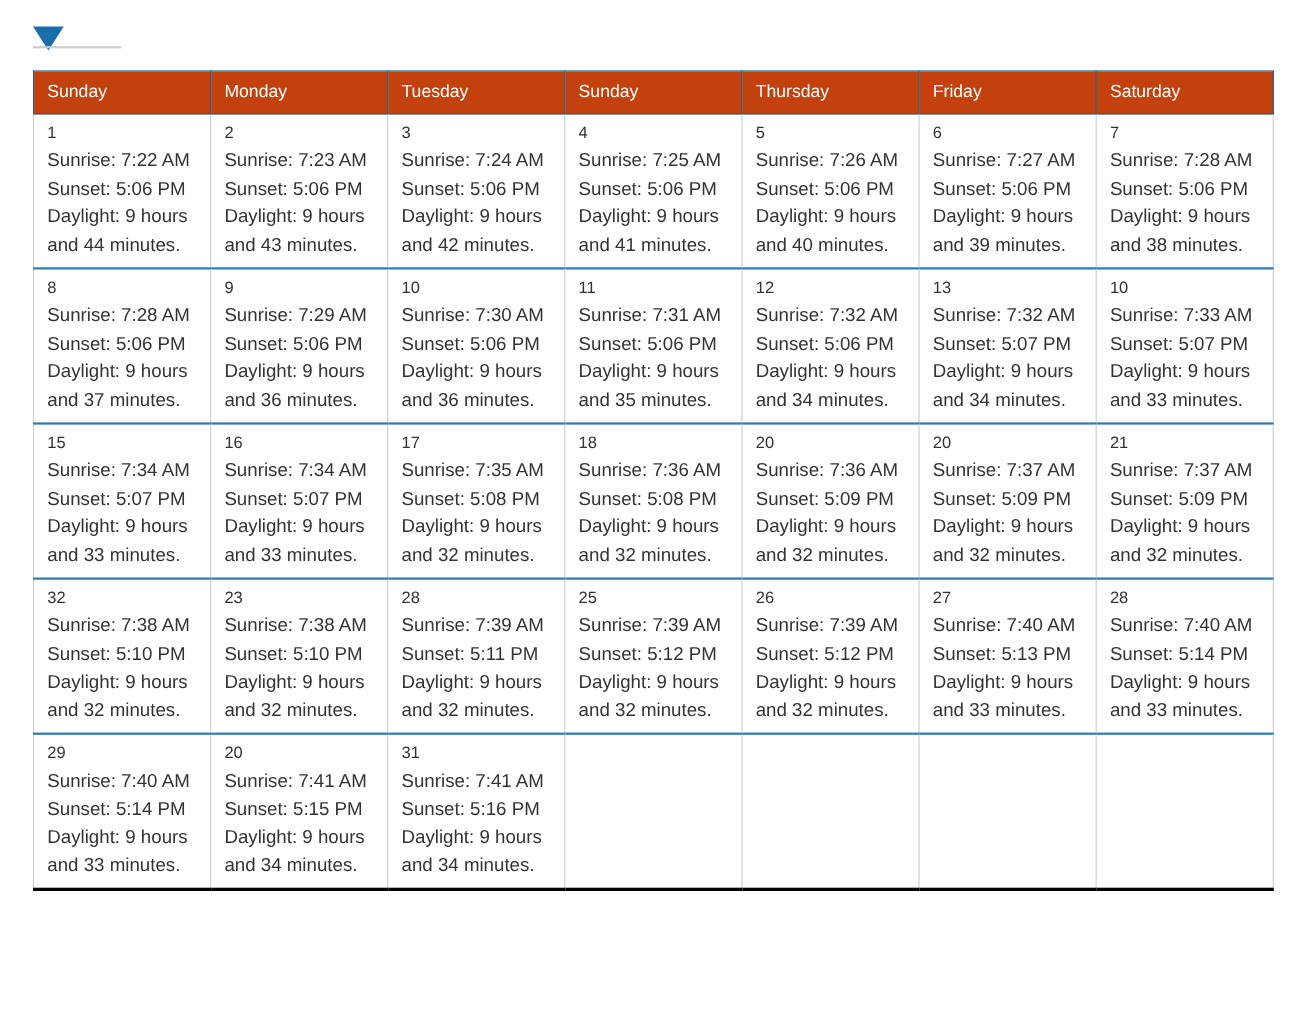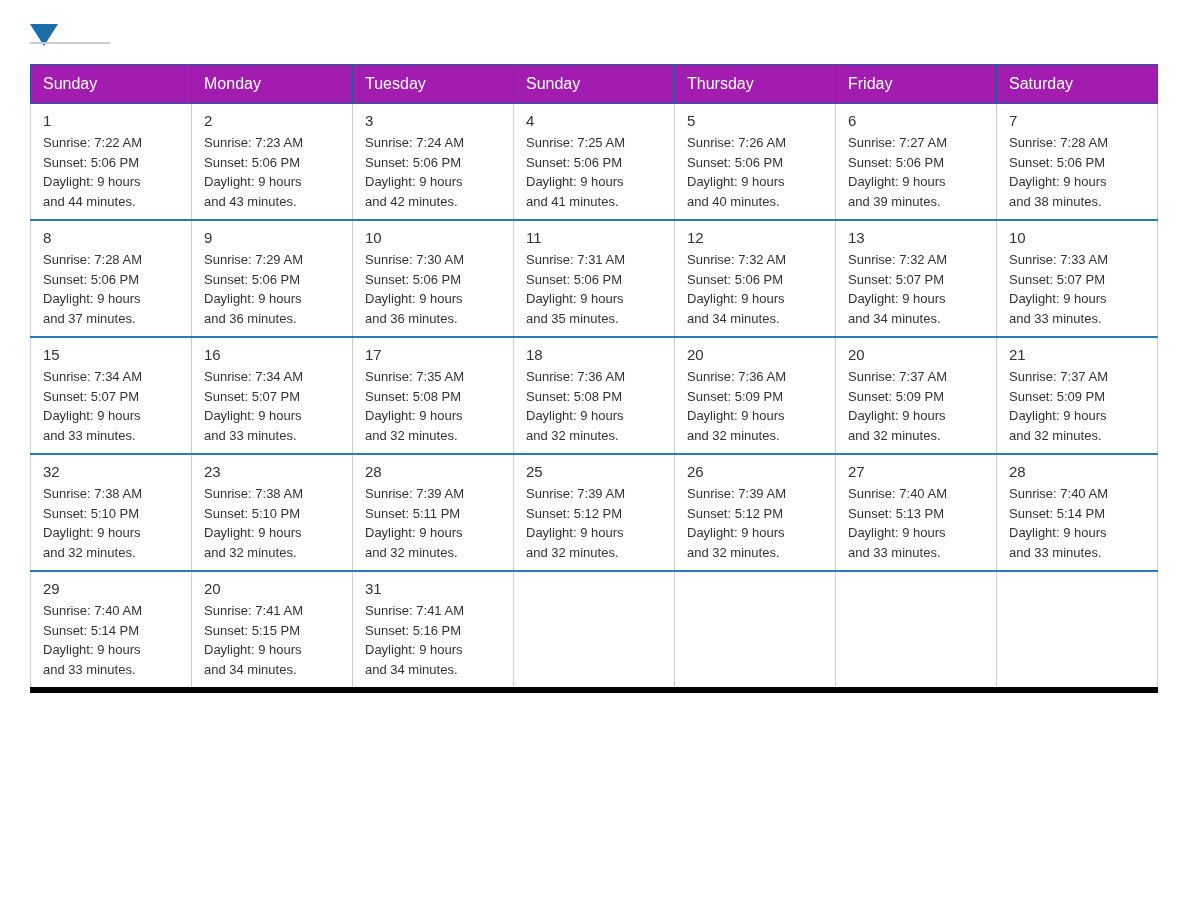--- a/index.html
+++ b/index.html
@@ -49,49 +49,49 @@
       font-size: 22px;
       color: #444444;
       margin-top: 4px;
     }
     .calendar-table {
       width: 100%;
       border-collapse: collapse;
       border: 1px solid #cccccc;
     }
     .calendar-table thead th {
-      background-color: #a21caf;
+      background-color: #c2410c;
       color: #ffffff;
       font-size: 16px;
       font-weight: normal;
       padding: 10px 12px;
       text-align: left;
       border: 1px solid #1a5f96;
     }
     .calendar-table tbody td {
       vertical-align: top;
       padding: 8px 12px;
       border-right: 1px solid #cccccc;
       border-bottom: 2px solid #2a7ab8;
       font-size: 13px;
       color: #333333;
       width: calc(100% / 7);
       min-height: 110px;
     }
     .calendar-table tbody tr:last-child td {
-      border-bottom: 6px solid #000000;
+      border-bottom: 3px solid #000000;
     }
     .day-number {
       font-size: 15px;
       font-weight: normal;
       display: block;
       margin-bottom: 4px;
     }
     .day-info {
-      font-size: 13px;
+      font-size: 17px;
       line-height: 1.5;
       color: #333333;
     }
     .empty-cell {
       background: #ffffff;
     }
     .logo-wrapper {
       display: flex;
       flex-direction: column;
       align-items: flex-start;

